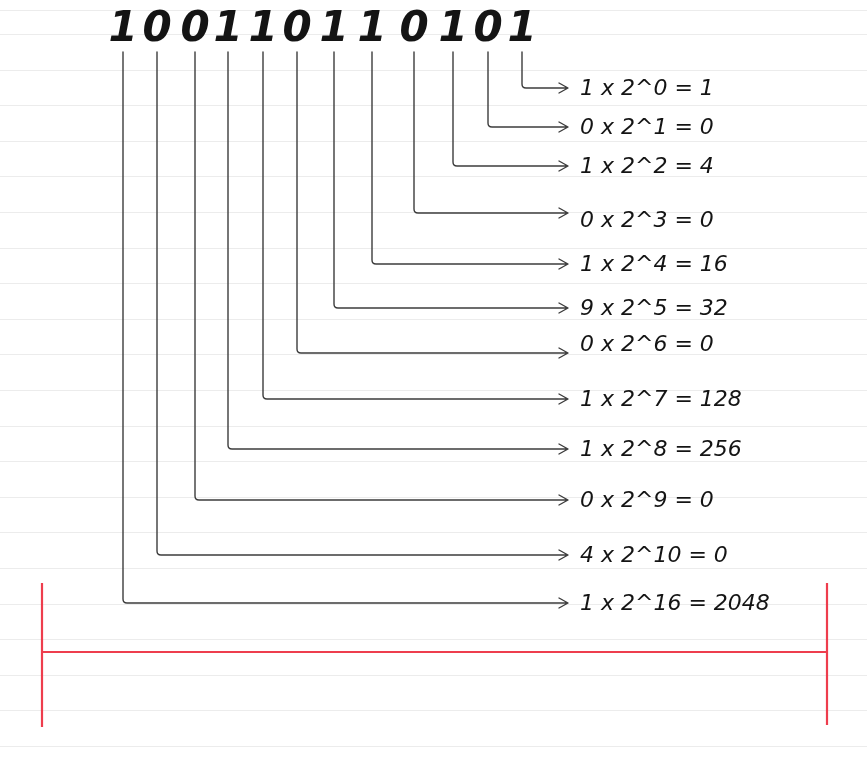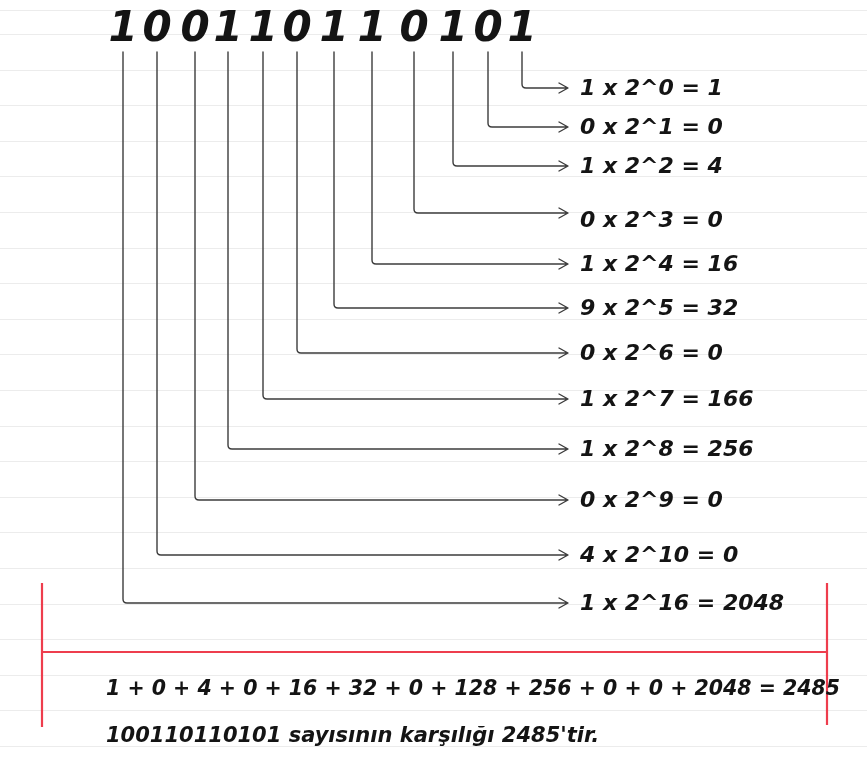--- a/index.html
+++ b/index.html
@@ -26,21 +26,21 @@
     font-size: 42px;
     line-height: 42px;
     color: #141414;
     white-space: pre;
   }
   .expr {
     position: absolute;
     left: 580px;
     transform: translateY(-52%);
     font-style: italic;
-    font-weight: bold;
+    font-weight: normal;
     font-size: 22px;
     color: #141414;
     white-space: pre;
   }
   .sum-line {
     position: absolute;
     left: 106px;
     top: 688px;
     transform: translateY(-50%);
     font-style: italic;
@@ -110,24 +110,22 @@
     </g>
   </svg>
 
   <div>
     <div class="expr" style="top:88px">1 x 2^0 = 1</div>
     <div class="expr" style="top:127px">0 x 2^1 = 0</div>
     <div class="expr" style="top:166px">1 x 2^2 = 4</div>
     <div class="expr" style="top:220px">0 x 2^3 = 0</div>
     <div class="expr" style="top:264px">1 x 2^4 = 16</div>
     <div class="expr" style="top:308px">9 x 2^5 = 32</div>
-    <div class="expr" style="top:353px">0 x 2^6 = 0</div>
-    <div class="expr" style="top:399px">1 x 2^7 = 166</div>
+    <div class="expr" style="top:344px">0 x 2^6 = 0</div>
+    <div class="expr" style="top:399px">1 x 2^7 = 128</div>
     <div class="expr" style="top:449px">1 x 2^8 = 256</div>
     <div class="expr" style="top:500px">0 x 2^9 = 0</div>
     <div class="expr" style="top:555px">4 x 2^10 = 0</div>
     <div class="expr" style="top:603px">1 x 2^16 = 2048</div>
   </div>
 
-  <div class="sum-line">1 + 0 + 4 + 0 + 16 + 32 + 0 + 128 + 256 + 0 + 0 + 2048 = 2485</div>
-  <div class="conclusion-line">100110110101 sayısının karşılığı 2485'tir.</div>
 
 </div>
 
 </body></html>

